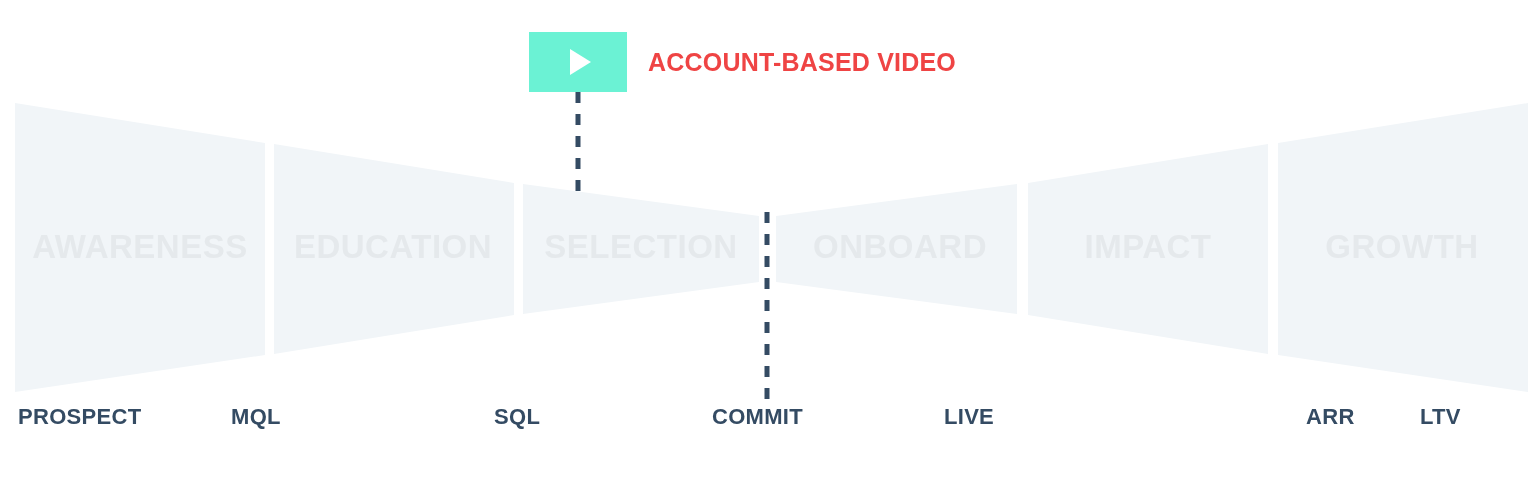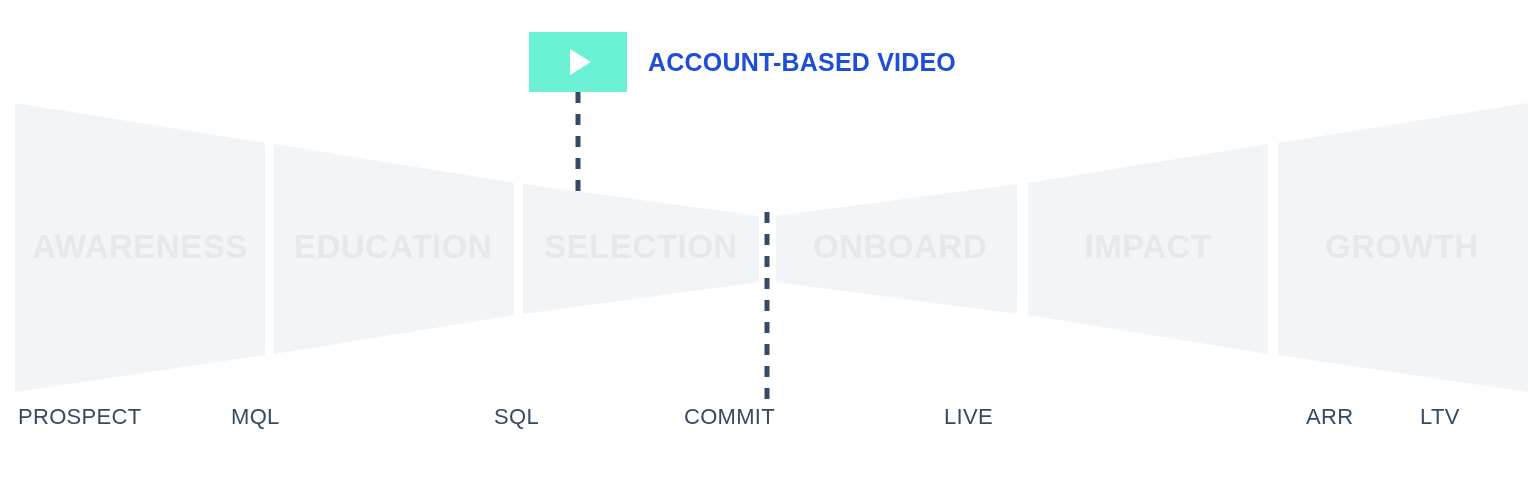--- a/index.html
+++ b/index.html
@@ -41,21 +41,21 @@
   .play-tri {
     width: 0;
     height: 0;
     border-left: 21px solid #ffffff;
     border-top: 13px solid transparent;
     border-bottom: 13px solid transparent;
     margin-left: 5px;
   }
   .callout-label {
     margin-left: 21px;
-    color: #1d4ed8;
+    color: #ef4444;
     font-size: 25px;
     font-weight: bold;
     letter-spacing: 0.2px;
     white-space: nowrap;
     line-height: 1;
   }
 
   
   #funnel {
     position: absolute;
@@ -87,21 +87,21 @@
     position: absolute;
     left: 0;
     top: 406px;
     width: 1530px;
     height: 40px;
   }
   .milestone {
     position: absolute;
     color: #344b63;
     font-size: 22px;
-    font-weight: normal;
+    font-weight: bold;
     letter-spacing: 0.3px;
     white-space: nowrap;
     line-height: 1;
   }
 </style>
 </head>
 <body>
 
 <div id="stage">
 
@@ -146,19 +146,19 @@
     <div class="play-chip">
       <div class="play-tri"></div>
     </div>
     <div class="callout-label">ACCOUNT-BASED VIDEO</div>
   </div>
 
   <div class="milestones">
     <div class="milestone" style="left:18px">PROSPECT</div>
     <div class="milestone" style="left:231px">MQL</div>
     <div class="milestone" style="left:494px">SQL</div>
-    <div class="milestone" style="left:684px">COMMIT</div>
+    <div class="milestone" style="left:712px">COMMIT</div>
     <div class="milestone" style="left:944px">LIVE</div>
     <div class="milestone" style="left:1306px">ARR</div>
     <div class="milestone" style="left:1420px">LTV</div>
   </div>
 
 </div>
 
 </body></html>

